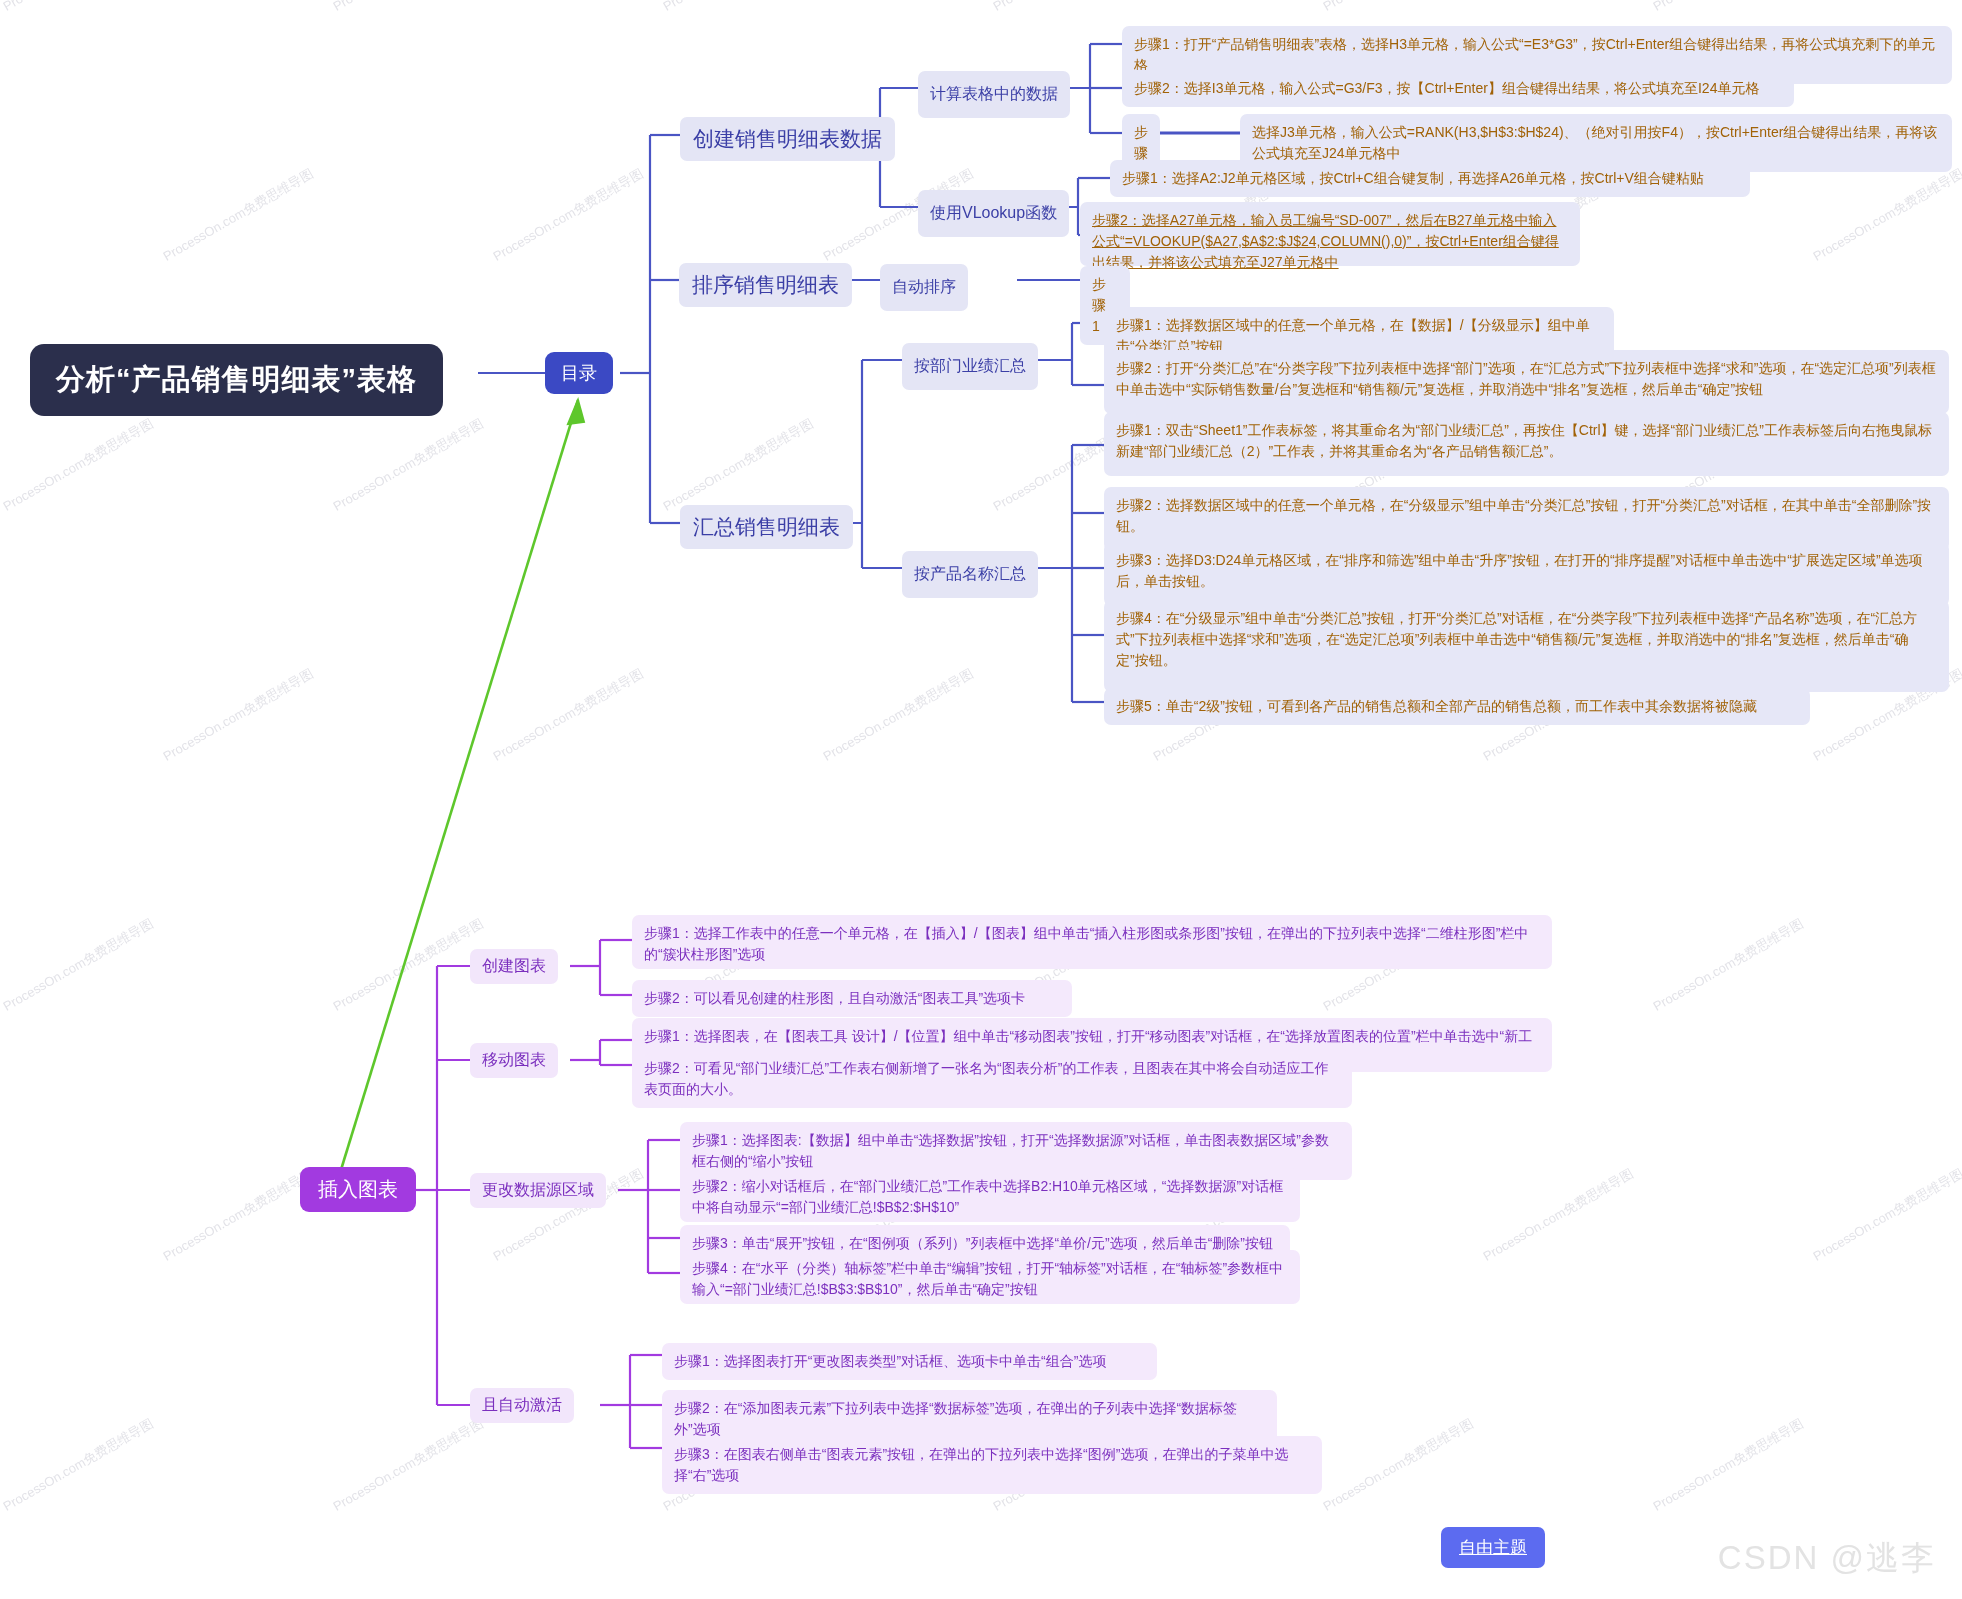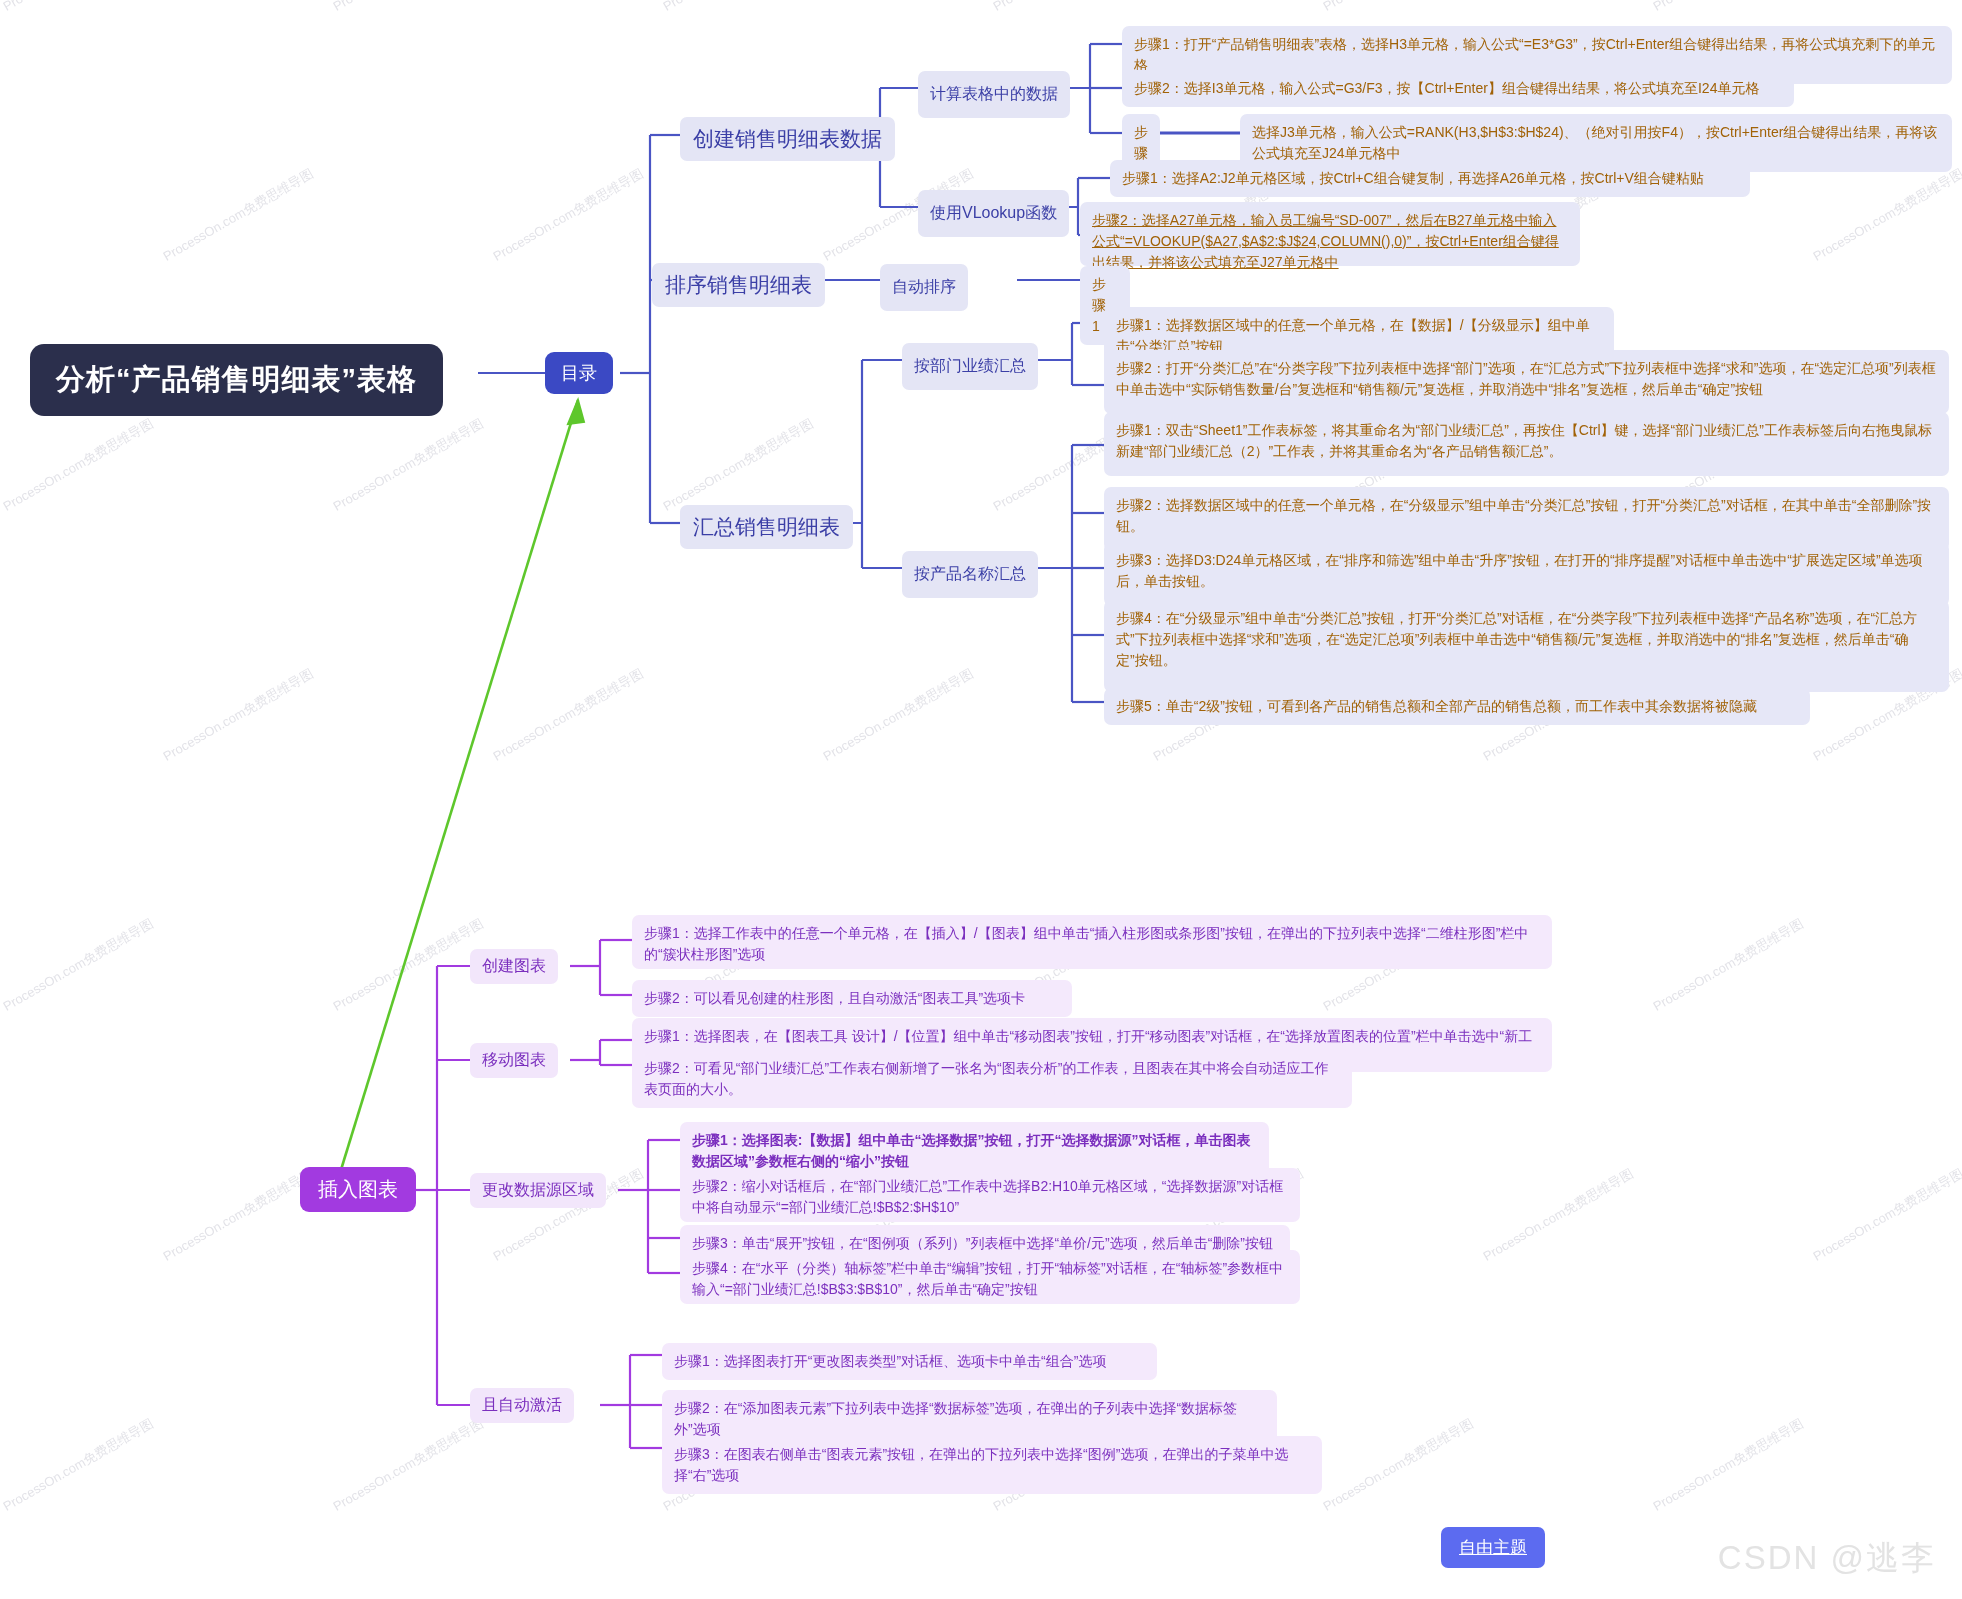--- a/index.html
+++ b/index.html
@@ -199,21 +199,21 @@
 
   <div class="node b3" style="left:1122px;top:26px;width:830px;">步骤1：打开“产品销售明细表”表格，选择H3单元格，输入公式“=E3*G3”，按Ctrl+Enter组合键得出结果，再将公式填充剩下的单元格</div>
   <div class="node b3" style="left:1122px;top:70px;width:672px;">步骤2：选择I3单元格，输入公式=G3/F3，按【Ctrl+Enter】组合键得出结果，将公式填充至I24单元格</div>
   <div class="node b3" style="left:1122px;top:114px;width:38px;">步骤3：</div>
   <div class="node b3" style="left:1240px;top:114px;width:712px;">选择J3单元格，输入公式=RANK(H3,$H$3:$H$24)、（绝对引用按F4），按Ctrl+Enter组合键得出结果，再将该公式填充至J24单元格中</div>
 
   <div class="node b2" style="left:918px;top:190px;">使用VLookup函数</div>
   <div class="node b3" style="left:1110px;top:160px;width:640px;">步骤1：选择A2:J2单元格区域，按Ctrl+C组合键复制，再选择A26单元格，按Ctrl+V组合键粘贴</div>
   <div class="node b3" style="left:1080px;top:202px;width:500px;height:64px;text-decoration:underline;">步骤2：选择A27单元格，输入员工编号“SD-007”，然后在B27单元格中输入公式“=VLOOKUP($A27,$A$2:$J$24,COLUMN(),0)”，按Ctrl+Enter组合键得出结果，并将该公式填充至J27单元格中</div>
 
-  <div class="node b1" style="left:652px;top:263px;text-align:center;">排序销售明细表</div>
+  <div class="node b1" style="left:679px;top:263px;text-align:center;">排序销售明细表</div>
   <div class="node b2" style="left:880px;top:264px;">自动排序</div>
   <div class="node b3" style="left:1080px;top:266px;width:50px;">步骤1：</div>
 
   <div class="node b1" style="left:680px;top:505px;">汇总销售明细表</div>
 
   <div class="node b2" style="left:902px;top:343px;">按部门业绩汇总</div>
   <div class="node b3" style="left:1104px;top:307px;width:510px;">步骤1：选择数据区域中的任意一个单元格，在【数据】/【分级显示】组中单击“分类汇总”按钮</div>
   <div class="node b3" style="left:1104px;top:350px;width:845px;height:64px;">步骤2：打开“分类汇总”在“分类字段”下拉列表框中选择“部门”选项，在“汇总方式”下拉列表框中选择“求和”选项，在“选定汇总项”列表框中单击选中“实际销售数量/台”复选框和“销售额/元”复选框，并取消选中“排名”复选框，然后单击“确定”按钮</div>
 
   <div class="node b2" style="left:902px;top:551px;">按产品名称汇总</div>
@@ -227,21 +227,21 @@
 
   <div class="node p2" style="left:470px;top:949px;">创建图表</div>
   <div class="node p3" style="left:632px;top:915px;width:920px;height:54px;">步骤1：选择工作表中的任意一个单元格，在【插入】/【图表】组中单击“插入柱形图或条形图”按钮，在弹出的下拉列表中选择“二维柱形图”栏中的“簇状柱形图”选项</div>
   <div class="node p3" style="left:632px;top:980px;width:440px;">步骤2：可以看见创建的柱形图，且自动激活“图表工具”选项卡</div>
 
   <div class="node p2" style="left:470px;top:1043px;">移动图表</div>
   <div class="node p3" style="left:632px;top:1018px;width:920px;height:54px;">步骤1：选择图表，在【图表工具 设计】/【位置】组中单击“移动图表”按钮，打开“移动图表”对话框，在“选择放置图表的位置”栏中单击选中“新工作表”单选项，并在其右侧的文本框中输入“图表分析”，然后单击“确定”按钮</div>
   <div class="node p3" style="left:632px;top:1050px;width:720px;">步骤2：可看见“部门业绩汇总”工作表右侧新增了一张名为“图表分析”的工作表，且图表在其中将会自动适应工作表页面的大小。</div>
 
   <div class="node p2" style="left:470px;top:1173px;">更改数据源区域</div>
-  <div class="node p3" style="left:680px;top:1122px;width:589px;font-weight:bold;">步骤1：选择图表:【数据】组中单击“选择数据”按钮，打开“选择数据源”对话框，单击图表数据区域”参数框右侧的“缩小”按钮</div>
+  <div class="node p3" style="left:680px;top:1122px;width:672px;">步骤1：选择图表:【数据】组中单击“选择数据”按钮，打开“选择数据源”对话框，单击图表数据区域”参数框右侧的“缩小”按钮</div>
   <div class="node p3" style="left:680px;top:1168px;width:620px;height:54px;">步骤2：缩小对话框后，在“部门业绩汇总”工作表中选择B2:H10单元格区域，“选择数据源”对话框中将自动显示“=部门业绩汇总!$B$2:$H$10”</div>
   <div class="node p3" style="left:680px;top:1225px;width:610px;">步骤3：单击“展开”按钮，在“图例项（系列）”列表框中选择“单价/元”选项，然后单击“删除”按钮将其删除。</div>
   <div class="node p3" style="left:680px;top:1250px;width:620px;height:54px;">步骤4：在“水平（分类）轴标签”栏中单击“编辑”按钮，打开“轴标签”对话框，在“轴标签”参数框中输入“=部门业绩汇总!$B$3:$B$10”，然后单击“确定”按钮</div>
 
   <div class="node p2" style="left:470px;top:1388px;">且自动激活</div>
   <div class="node p3" style="left:662px;top:1343px;width:495px;">步骤1：选择图表打开“更改图表类型”对话框、选项卡中单击“组合”选项</div>
   <div class="node p3" style="left:662px;top:1390px;width:615px;">步骤2：在“添加图表元素”下拉列表中选择“数据标签”选项，在弹出的子列表中选择“数据标签外”选项</div>
   <div class="node p3" style="left:662px;top:1436px;width:660px;">步骤3：在图表右侧单击“图表元素”按钮，在弹出的下拉列表中选择“图例”选项，在弹出的子菜单中选择“右”选项</div>
 
   <div class="node free-theme" style="left:1441px;top:1527px;">自由主题</div>

